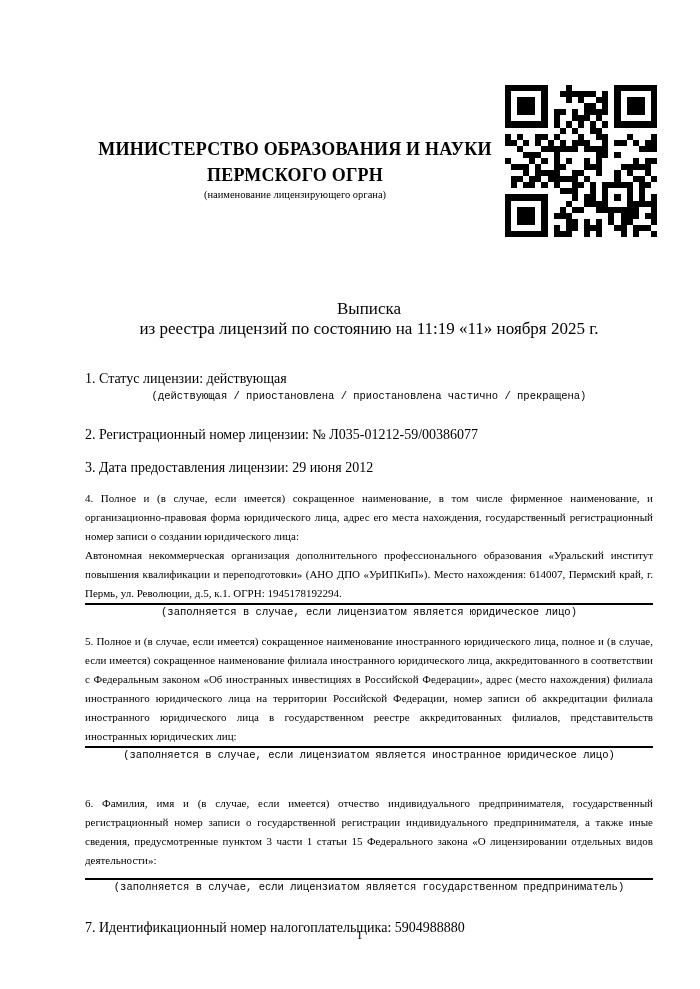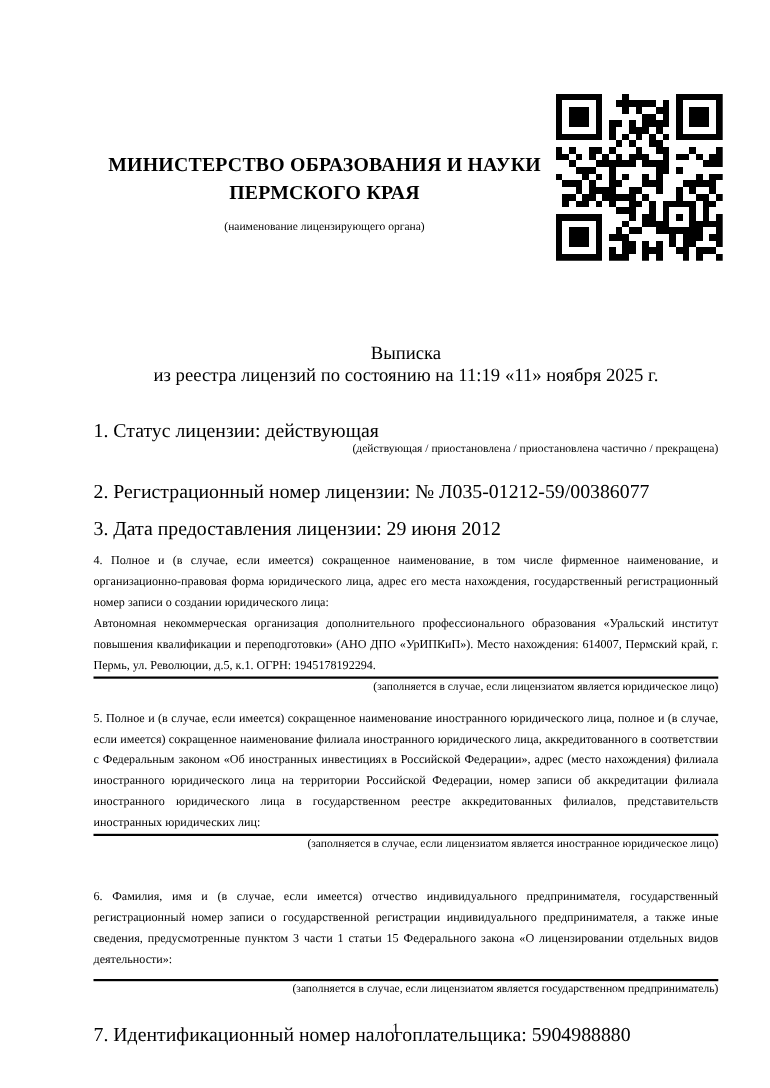--- a/index.html
+++ b/index.html
@@ -28,41 +28,42 @@
   .header-inner { width: 420px; text-align: center; }
   .ministry {
     font-weight: bold;
     font-size: 18px;
     line-height: 26px;
     letter-spacing: 0.2px;
   }
   .header-caption {
     font-size: 10.5px;
     line-height: 13px;
-    margin-top: 12px;
+    margin-top: 0;
   }
 
   
   .doc-title {
     margin-top: 98px;
     text-align: center;
     font-size: 17px;
     line-height: 20px;
   }
 
   .content { margin: 0 66px; }
 
-  .line { font-size: 18px; line-height: 20px; }
+  .line { font-size: 14px; line-height: 20px; }
   .para { font-size: 11px; line-height: 19px; text-align: justify; }
 
   .item-caption {
     font-size: 10.5px;
     line-height: 13px;
-    text-align: right;
+    text-align: center;
     margin-top: 1px;
+    font-family: Liberation Mono, monospace;
   }
   .fill-line { border-top: 2px solid #000; height: 0; }
 
   .mt-item1 { margin-top: 30px; }
   .mt-item2 { margin-top: 22px; }
   .mt-item3 { margin-top: 13px; }
   .mt-item4 { margin-top: 11px; }
   .mt-item5 { margin-top: 13px; }
   .mt-item6 { margin-top: 32px; }
   .mt-item7 { margin-top: 24px; }
@@ -400,21 +401,21 @@
         <rect x="15" y="24" width="1" height="1"></rect>
         <rect x="19" y="24" width="1" height="1"></rect>
         <rect x="21" y="24" width="1" height="1"></rect>
         <rect x="24" y="24" width="1" height="1"></rect>
       </svg>
     </div>
 
   <div class="header">
     <div class="header-inner">
       <div class="ministry">МИНИСТЕРСТВО ОБРАЗОВАНИЯ И НАУКИ</div>
-      <div class="ministry">ПЕРМСКОГО КРАЯ</div>
+      <div class="ministry">ПЕРМСКОГО ОГРН</div>
       <div class="header-caption">(наименование лицензирующего органа)</div>
     </div>
   </div>
 
   <div class="doc-title">
     <div>Выписка</div>
     <div>из реестра лицензий по состоянию на 11:19 «11» ноября 2025 г.</div>
   </div>
 
   <div class="content">

